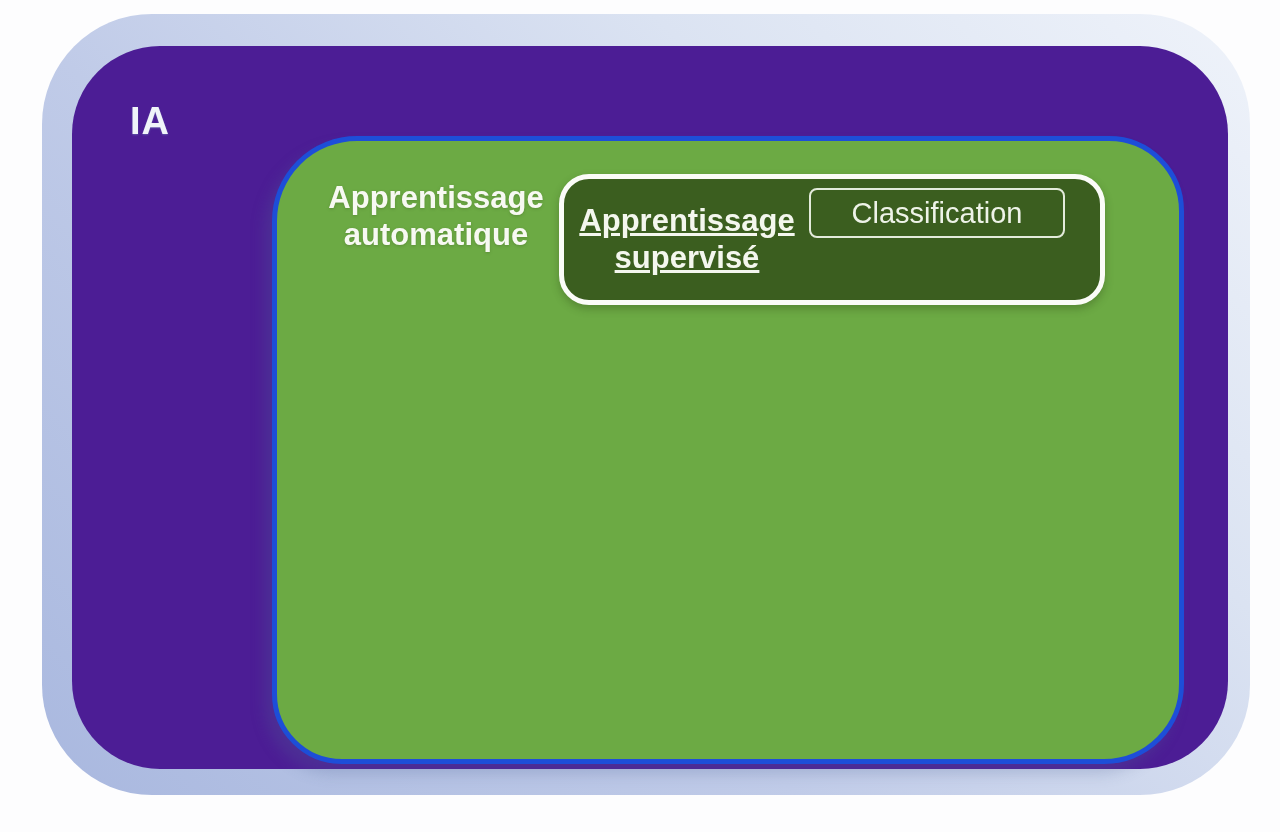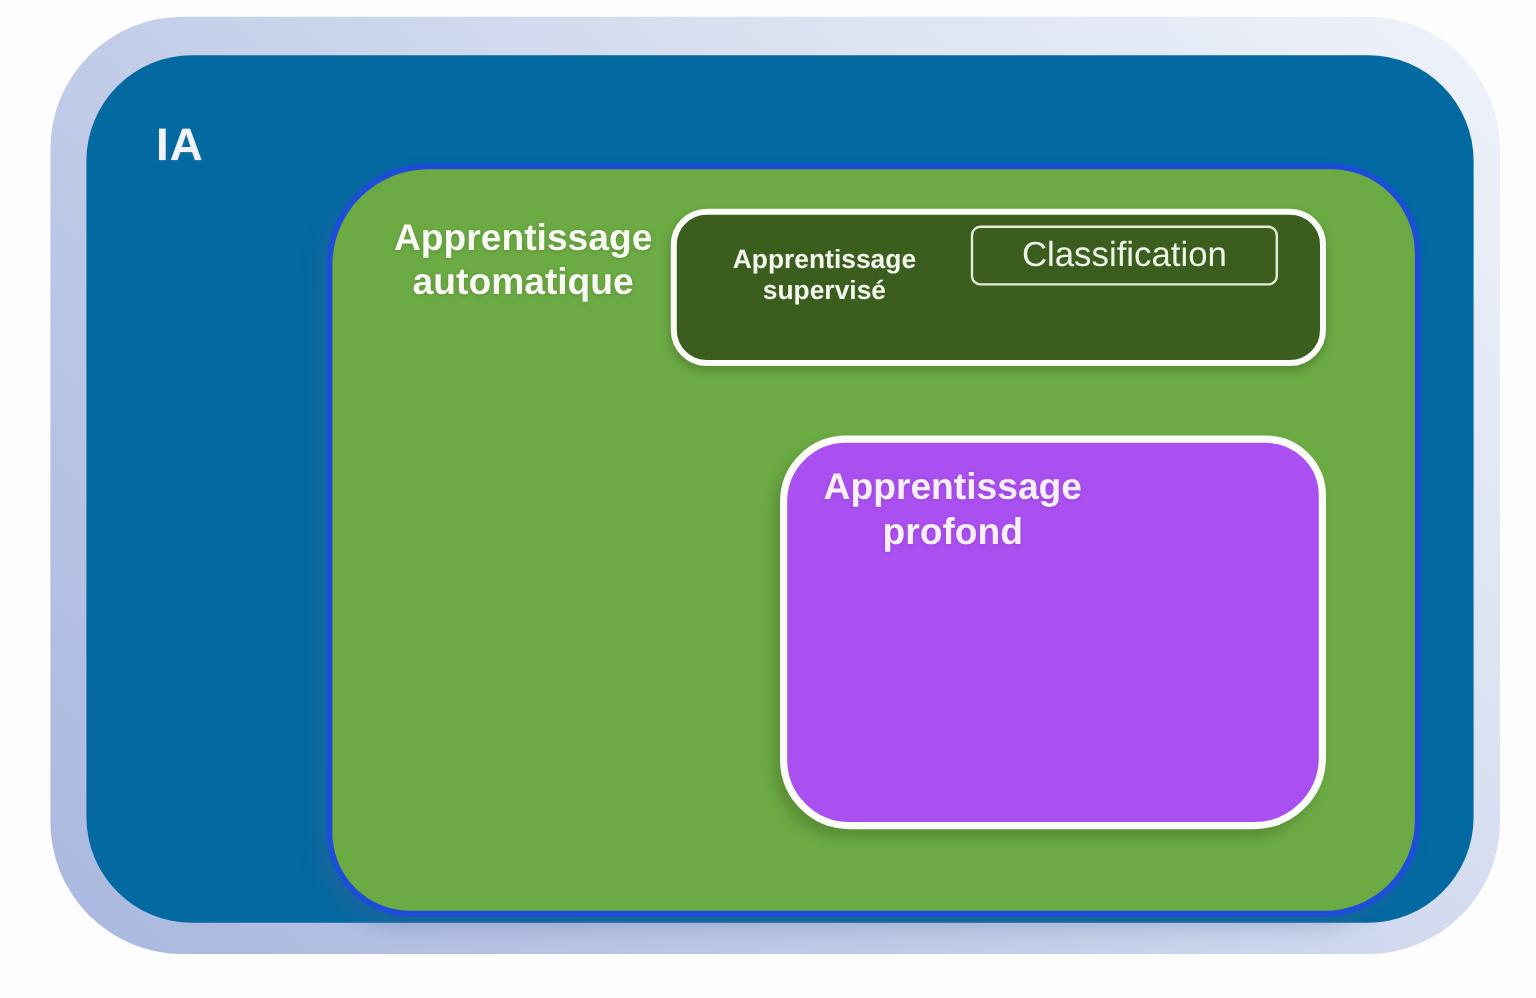--- a/index.html
+++ b/index.html
@@ -26,21 +26,21 @@
     background: linear-gradient(225deg, #eff3fa 0%, #dbe3f2 30%, #c0cbe8 62%, #a9b8df 100%);
   }
   
   .ia-box {
     position: absolute;
     left: 72px;
     top: 46px;
     width: 1156px;
     height: 723px;
     border-radius: 88px;
-    background: #0369a1;
+    background: #4c1d95;
   }
   .ia-label {
     position: absolute;
     left: 58px;
     top: 54px;
     font-size: 38px;
     font-weight: bold;
     letter-spacing: 1px;
     color: #f0f4f9;
     text-shadow: 0 1px 2px rgba(120,150,190,0.45);
@@ -82,24 +82,25 @@
     border: 5px solid #fbfcf8;
     border-radius: 30px;
     box-shadow: 0 4px 8px rgba(35, 55, 18, 0.3);
   }
   .sup-label {
     position: absolute;
     left: 0px;
     top: 24px;
     width: 246px;
     text-align: center;
-    font-size: 22px;
+    font-size: 31px;
     font-weight: bold;
     line-height: 1.18;
     color: #f4f7ee;
+    text-decoration: underline;
   }
   .sup-items {
     position: absolute;
     left: 245px;
     top: 9px;
     width: 256px;
     display: flex;
     flex-direction: column;
     gap: 6px;
   }
@@ -156,19 +157,16 @@
 
       <div class="sup-box">
         <div class="sup-label">Apprentissage supervisé</div>
         <div class="sup-items">
           <div class="sup-item">
             <span>Classification</span>
           </div>
         </div>
       </div>
 
-      <div class="dl-box">
-        <div class="dl-label">Apprentissage profond</div>
-      </div>
     </div>
   </div>
 
 </div>
 
 </body></html>

